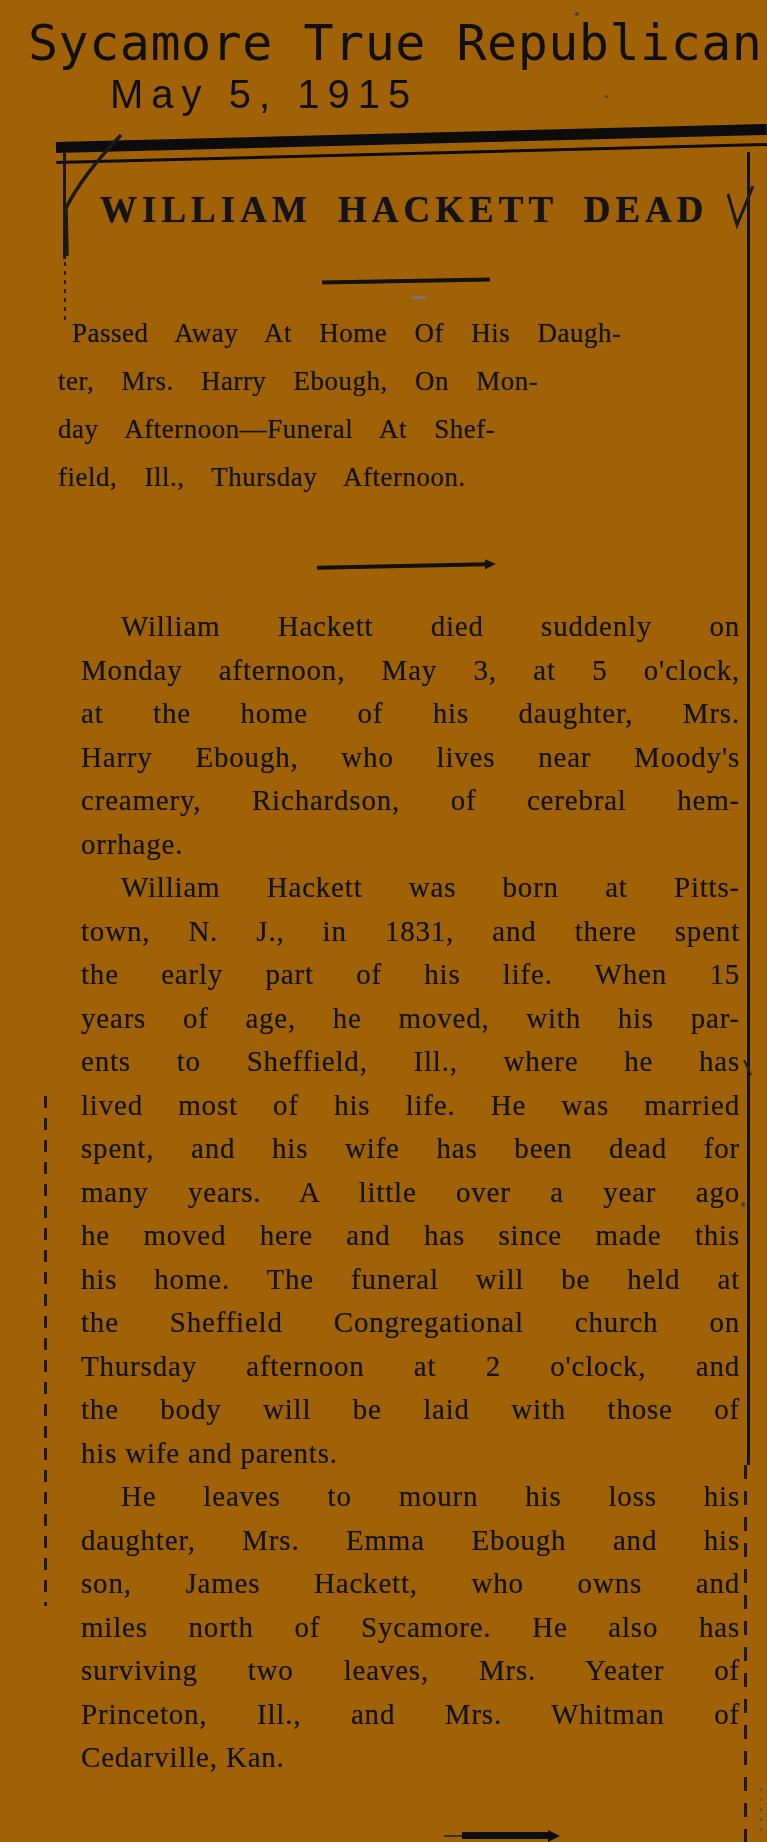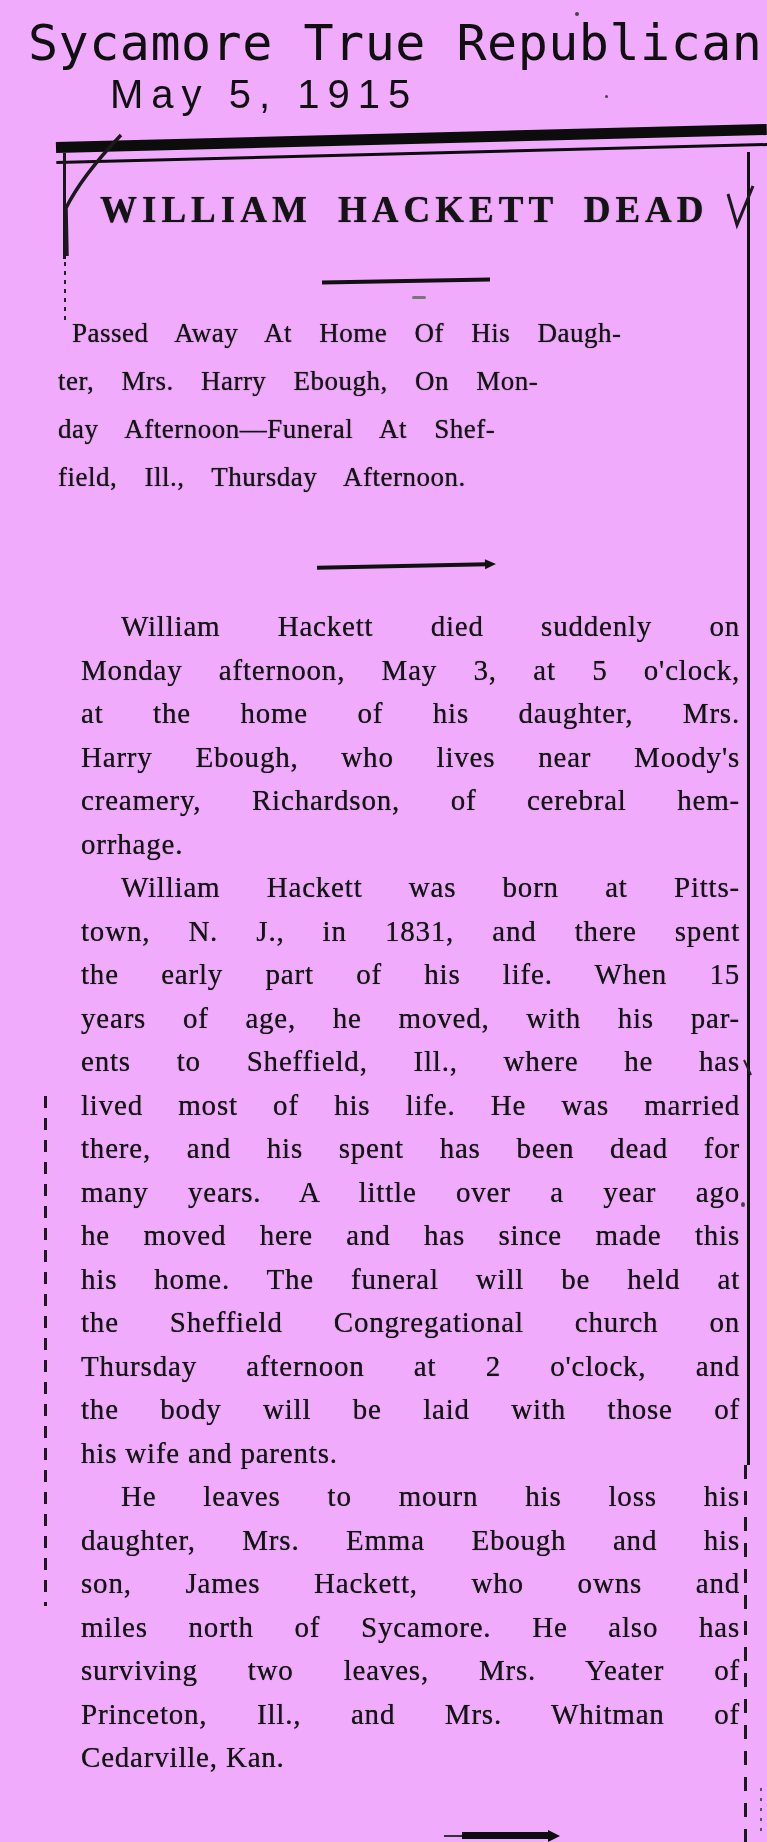--- a/index.html
+++ b/index.html
@@ -59,21 +59,21 @@
     border-left:12px solid #0e0e0e;border-top:6px solid transparent;border-bottom:6px solid transparent;}
   .bottom-rule::before{content:"";position:absolute;left:-18px;top:3px;width:18px;height:2px;background:#333;}
 
   .marks{position:absolute;left:0;top:0;pointer-events:none;}
 
   .speck{position:absolute;background:#444;border-radius:50%;}
 </style>
 </head>
 <body>
 
-<div class="page" style="background: #f0abfc; color: rgb(20, 20, 20);">
+<div class="page" style="background: #a16207; color: rgb(20, 20, 20);">
 
   <div class="masthead-title">Sycamore True Republican</div>
   <div class="masthead-date">May 5, 1915</div>
 
   <div class="rules">
     <div class="rule-thick"></div>
     <div class="rule-thin"></div>
   </div>
 
   <div class="headline">WILLIAM HACKETT DEAD</div>
@@ -94,21 +94,21 @@
       <div class="bline">at the home of his daughter, Mrs.</div>
       <div class="bline">Harry Ebough, who lives near Moody's</div>
       <div class="bline">creamery, Richardson, of cerebral hem-</div>
       <div class="bline end">orrhage.</div>
       <div class="bline indent">William Hackett was born at Pitts-</div>
       <div class="bline">town, N. J., in 1831, and there spent</div>
       <div class="bline">the early part of his life. When 15</div>
       <div class="bline">years of age, he moved, with his par-</div>
       <div class="bline">ents to Sheffield, Ill., where he has</div>
       <div class="bline">lived most of his life. He was married</div>
-      <div class="bline">there, and his spent has been dead for</div>
+      <div class="bline">spent, and his wife has been dead for</div>
       <div class="bline">many years. A little over a year ago</div>
       <div class="bline">he moved here and has since made this</div>
       <div class="bline">his home. The funeral will be held at</div>
       <div class="bline">the Sheffield Congregational church on</div>
       <div class="bline">Thursday afternoon at 2 o'clock, and</div>
       <div class="bline">the body will be laid with those of</div>
       <div class="bline end">his wife and parents.</div>
       <div class="bline indent">He leaves to mourn his loss his</div>
       <div class="bline">daughter, Mrs. Emma Ebough and his</div>
       <div class="bline">son, James Hackett, who owns and</div>

